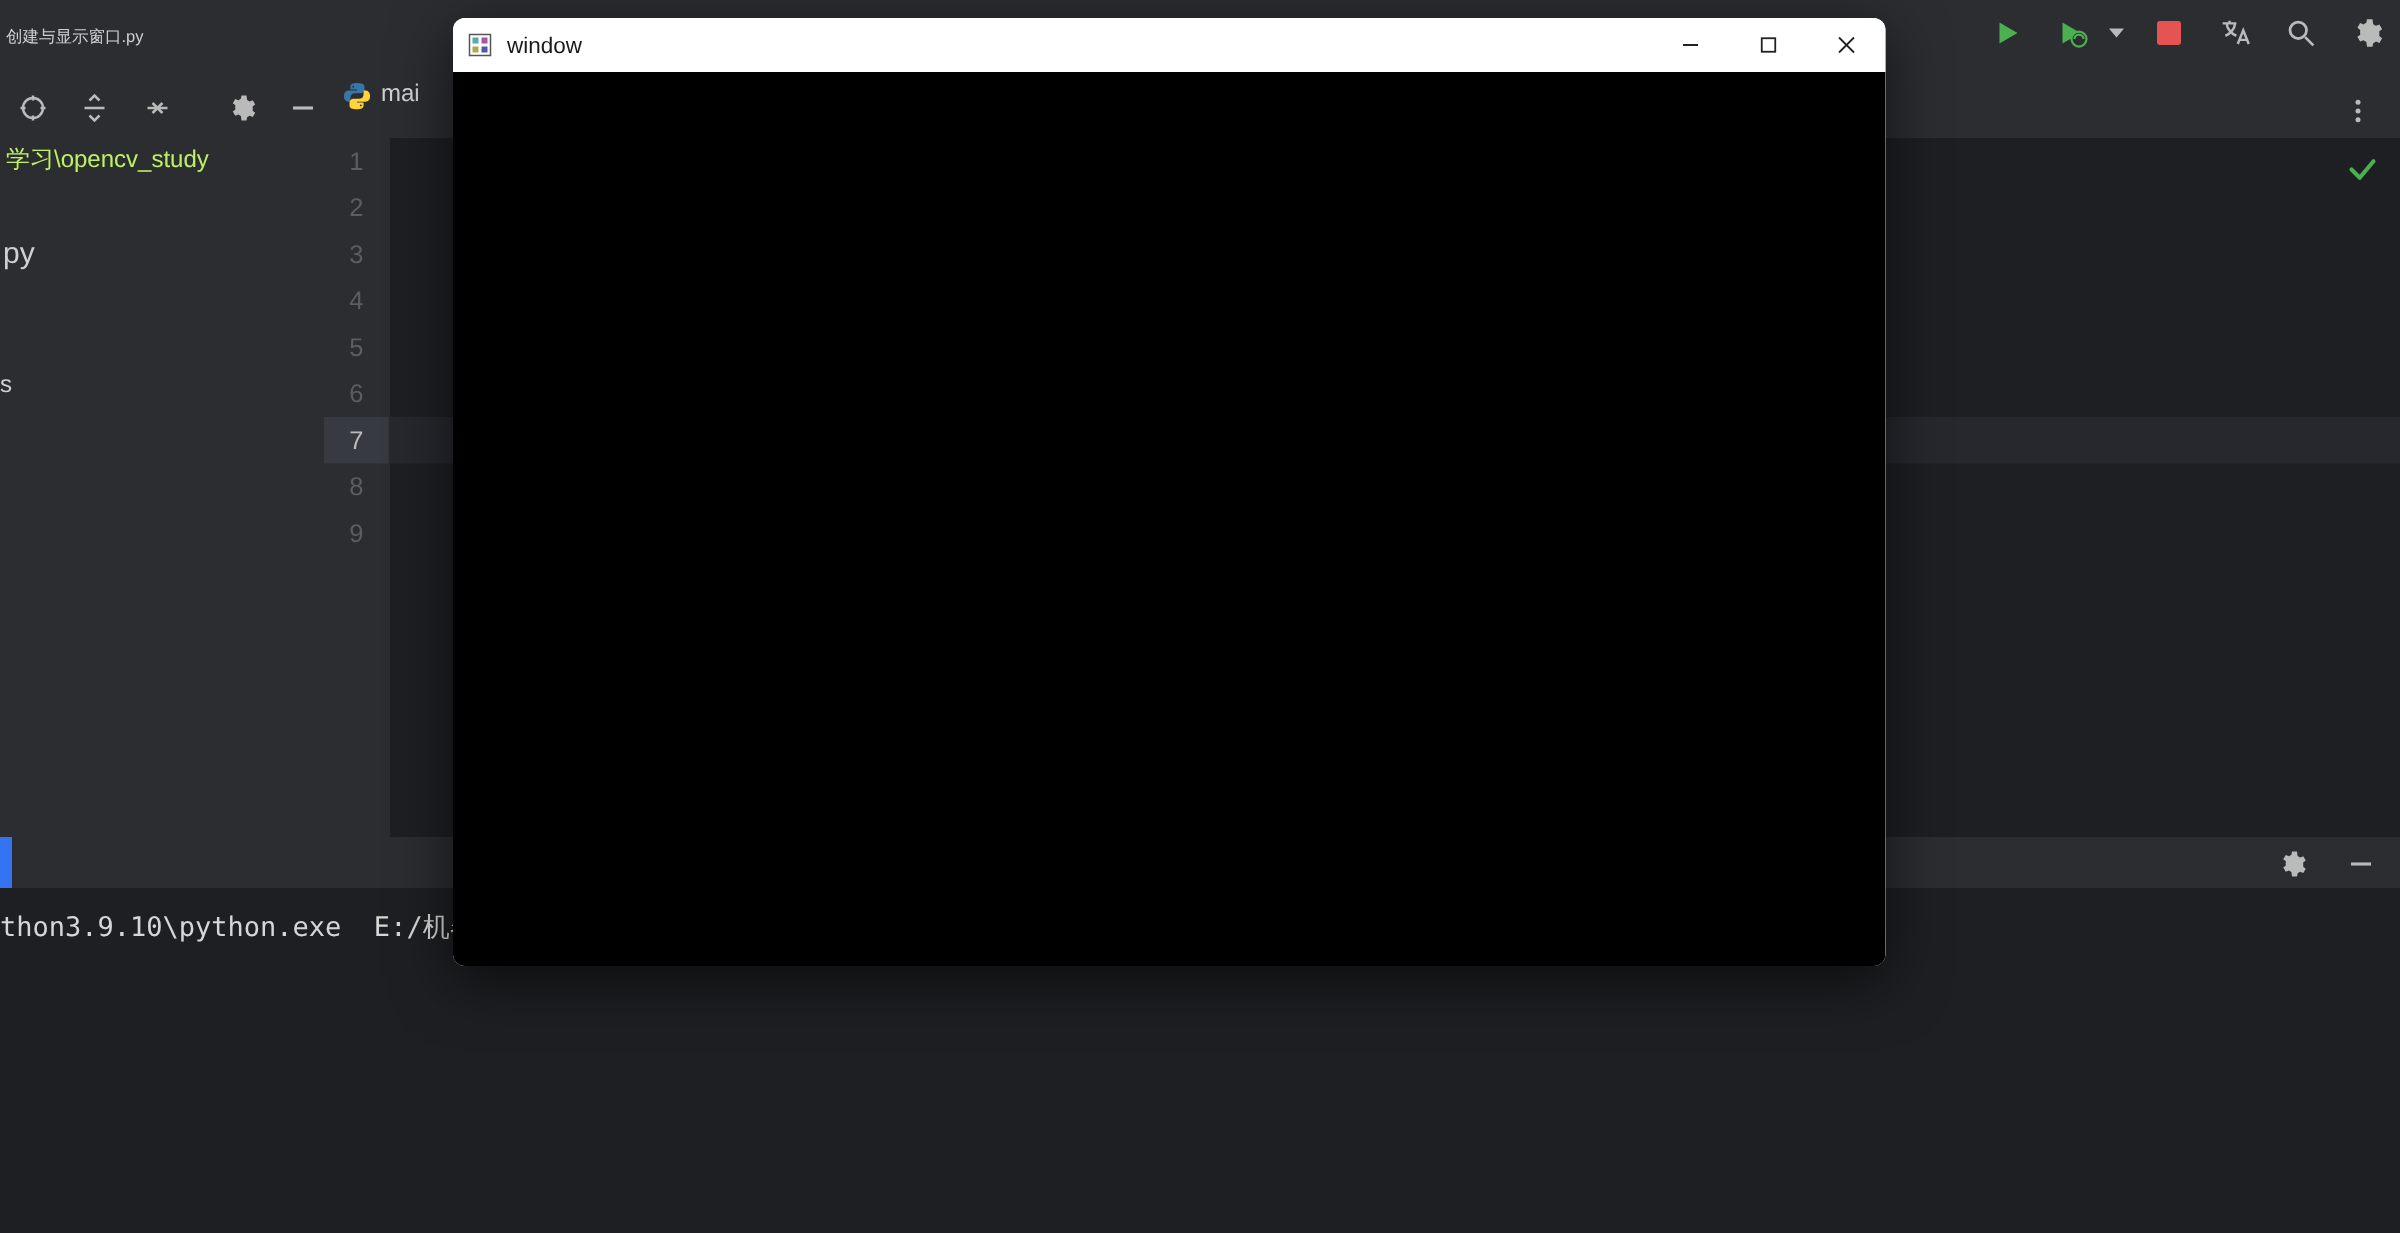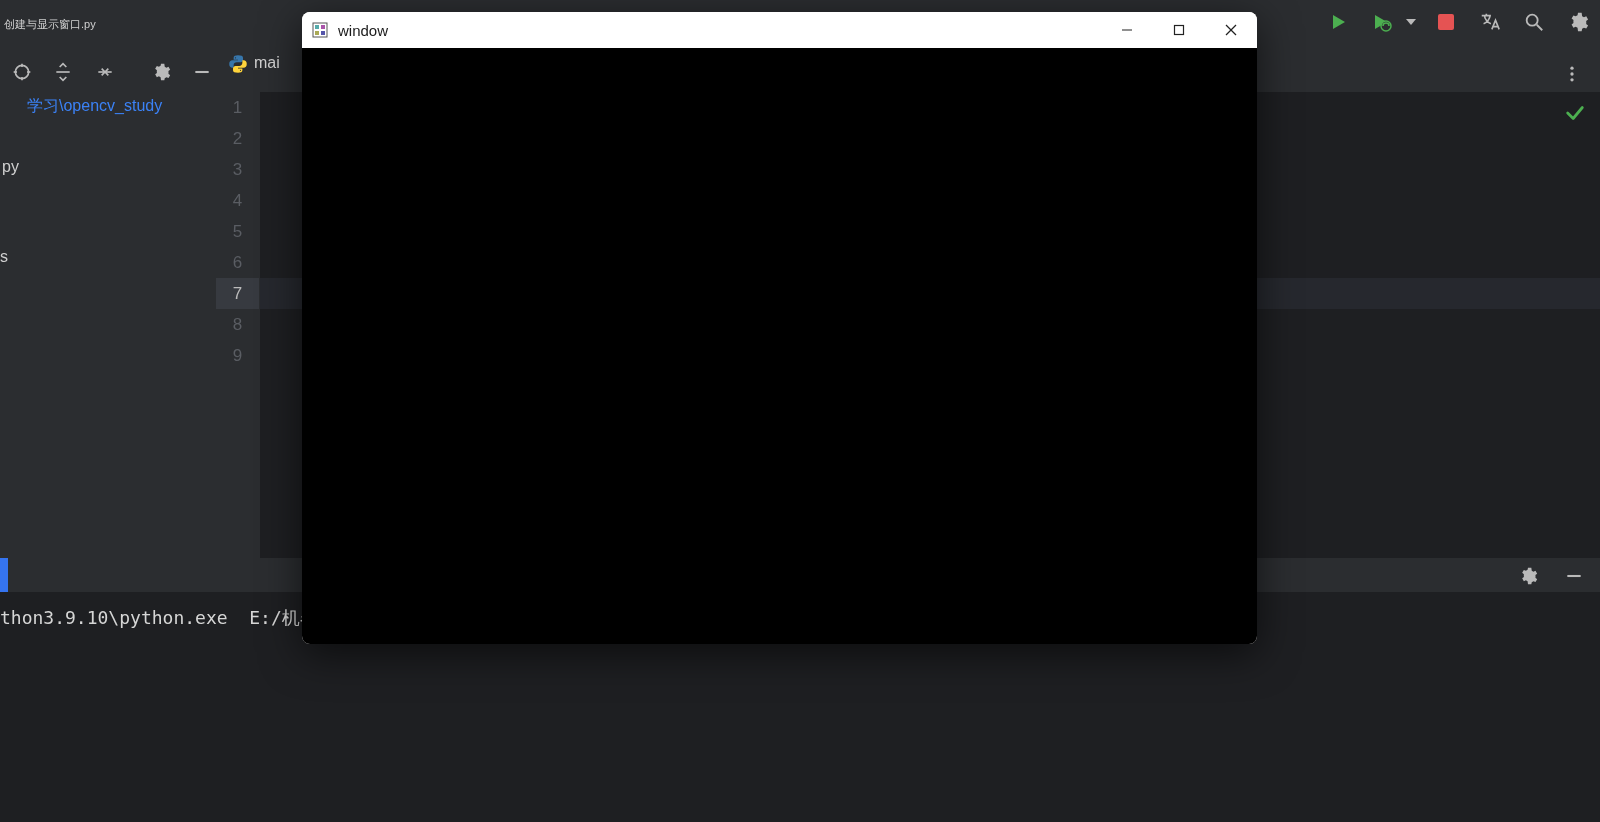--- a/index.html
+++ b/index.html
@@ -57,28 +57,27 @@
       font-size: 16px; color: #d0d0d0;
     }
     .py-icon {
       width: 20px; height: 20px; display: inline-block;
     }
 
     .side-path {
       position: absolute;
       top: 96px; left: 0;
       font-size: 16px;
-      color: #3b82f6;
+      color: #bef264;
       padding-left: 4px;
-      margin-left: 23px;
     }
     .side-file {
       position: absolute;
       top: 158px; left: 0;
-      font-size: 16px;
+      font-size: 20px;
       color: #d0d0d0;
       padding-left: 2px;
       text-align: center;
     }
     .side-folder {
       position: absolute;
       top: 248px; left: 0;
       font-size: 16px;
       color: #d0d0d0;
     }

